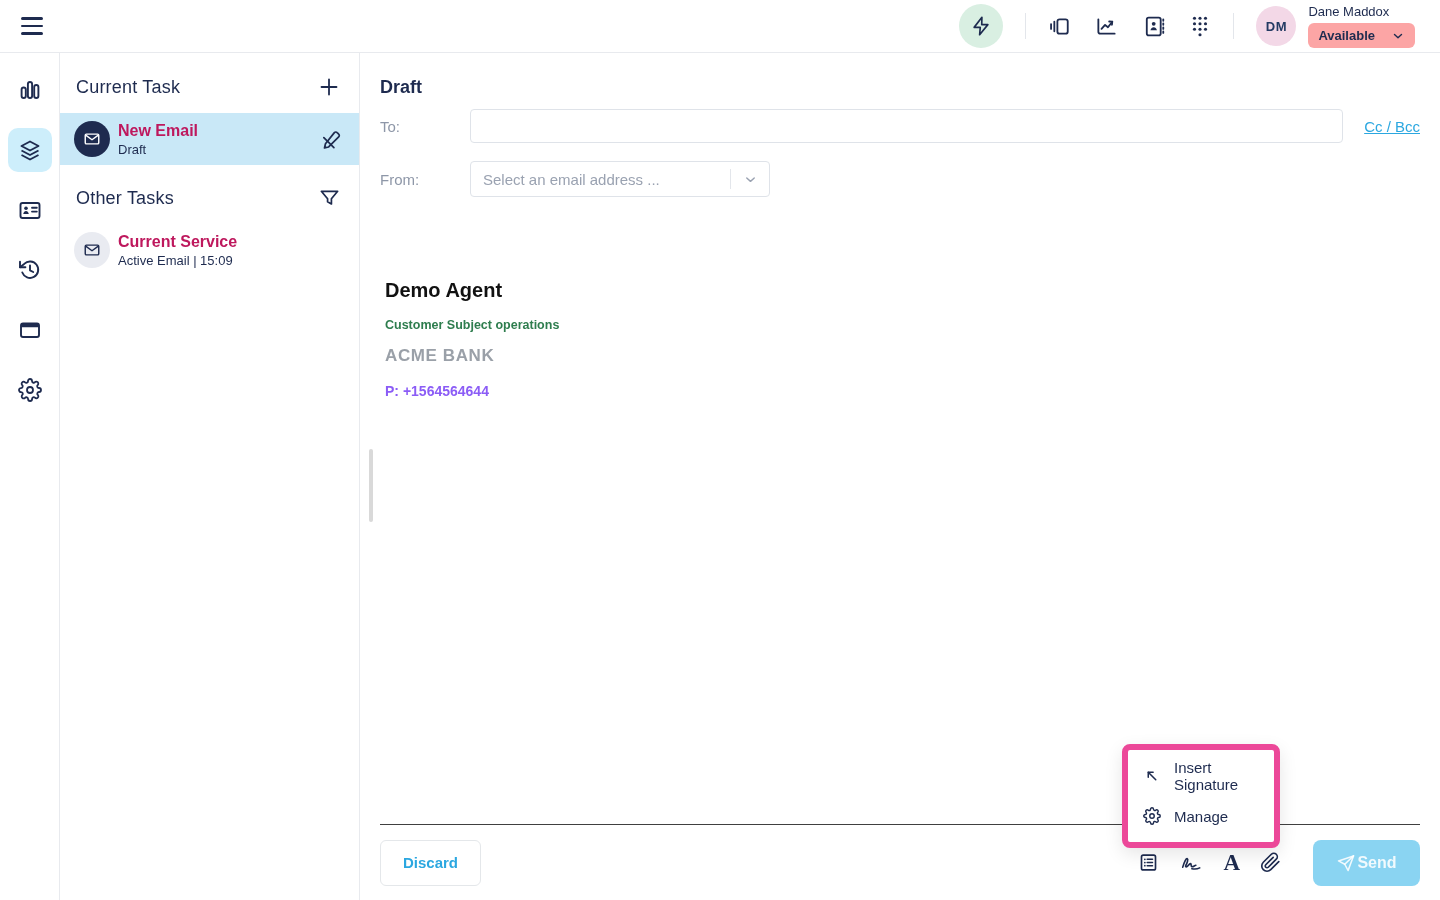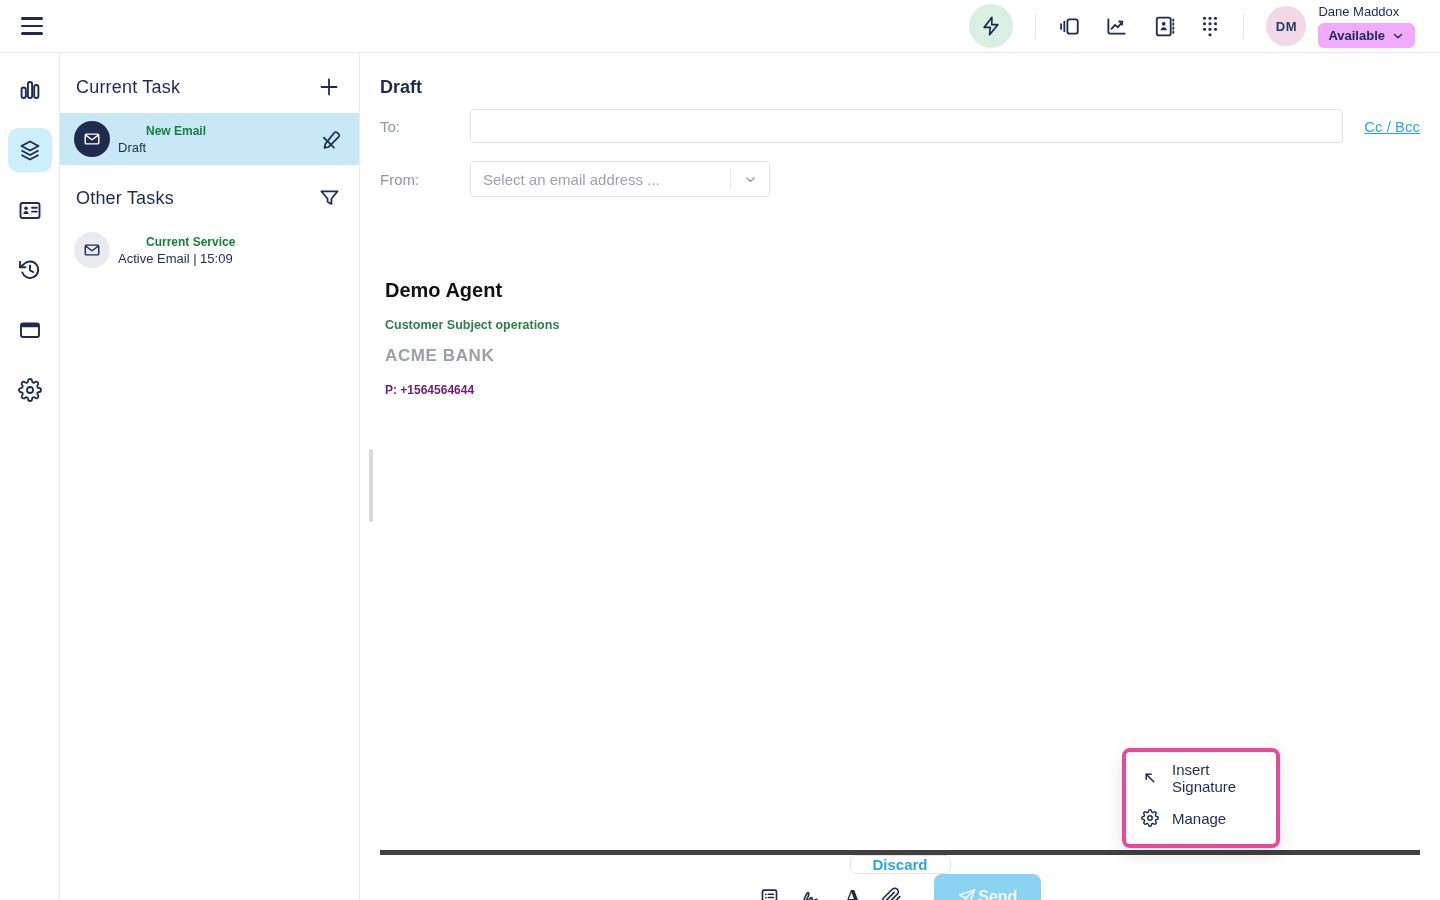--- a/index.html
+++ b/index.html
@@ -12,41 +12,41 @@
   .hamburger { width:26px; height:20px; display:flex; flex-direction:column; justify-content:space-between; cursor:pointer; padding:1px 2px; }
   .hamburger span { display:block; height:2.6px; background:#1e2b4f; border-radius:2px; }
   .topbar-right { margin-left:auto; display:flex; align-items:center; }
   .flash-btn { width:44px; height:44px; border-radius:50%; background:#d9efe2; display:flex; align-items:center; justify-content:center; cursor:pointer; }
   .vdiv { width:1px; height:26px; background:#e3e6eb; margin:0 22px; }
   .top-icons { display:flex; align-items:center; gap:24px; }
   .icon-btn { display:flex; align-items:center; justify-content:center; cursor:pointer; }
   .avatar { width:40px; height:40px; border-radius:50%; background:#f3d8e7; color:#233a63; font-weight:bold; font-size:13px; display:flex; align-items:center; justify-content:center; letter-spacing:.5px; }
   .user-block { margin-left:12px; display:flex; flex-direction:column; gap:4px; }
   .user-name { font-size:13px; color:#1e2b4f; }
-  .status-pill { background:#f0abfc; border-radius:6px; padding:5px 10px; display:flex; align-items:center; gap:6px; font-size:13px; font-weight:bold; color:#1e2b4f; cursor:pointer; min-width:90px; justify-content:space-between; }
+  .status-pill { background:#fca5a5; border-radius:6px; padding:5px 10px; display:flex; align-items:center; gap:16px; font-size:13px; font-weight:bold; color:#1e2b4f; cursor:pointer; min-width:90px; justify-content:space-between; }
 
   
   .body-wrap { flex:1; display:flex; min-height:0; }
 
   
   .rail { width:60px; flex:0 0 60px; border-right:1px solid #e8eaee; display:flex; flex-direction:column; align-items:center; padding-top:15px; }
   .rail-item { width:44px; height:44px; border-radius:10px; display:flex; align-items:center; justify-content:center; margin-bottom:16px; cursor:pointer; }
   .rail-item.active { background:#cdeefb; }
 
   
   .panel { width:300px; flex:0 0 300px; border-right:1px solid #e8eaee; padding-top:22px; }
   .panel-header { display:flex; align-items:center; justify-content:space-between; padding:0 18px 0 16px; margin-bottom:14px; }
   .panel-title { font-size:18px; font-weight:normal; color:#1e2b4f; letter-spacing:.2px; }
   .task-item { display:flex; align-items:center; padding:8px 16px 8px 14px; cursor:pointer; }
   .task-item.selected { background:#c9e8f7; }
   .task-avatar { width:36px; height:36px; border-radius:50%; display:flex; align-items:center; justify-content:center; flex:0 0 36px; }
   .task-avatar.navy { background:#1e2b4f; }
   .task-avatar.gray { background:#e9ebf1; }
   .task-texts { margin-left:8px; display:flex; flex-direction:column; gap:2px; flex:1; }
-  .task-title { font-size:12px; font-weight:bold; color:#15803d;margin-left:28px; }
+  .task-title { font-size:16px; font-weight:bold; color:#be185d; }
   .task-sub { font-size:13px; color:#1e2b4f; }
   .panel-gap { height:22px; }
 
   
   .main { flex:1; position:relative; padding:0 20px; min-width:0; }
   .main-title { padding-top:24px; font-size:18px; font-weight:bold; color:#1e2b4f; }
   .form-row { display:grid; grid-template-columns:90px 1fr; align-items:center; }
   .row-from { margin-top:18px; }
   .row-to { margin-top:11px; }
   .row-subject { margin-top:10px; }
@@ -59,35 +59,35 @@
   .text-input { height:34px; border:1px solid #dfe3e9; border-radius:4px; font-size:15px; color:#1e2b4f; padding:0 12px; outline:none; font-family:"Liberation Sans",sans-serif; }
   .to-input { flex:1; }
   .ccbcc { margin-left:21px; font-size:15px; color:#2ba7e0; text-decoration:underline; cursor:pointer; white-space:nowrap; }
   .subject-input { width:100%; }
 
   
   .msg-body { margin-top:82px; padding-left:5px; }
   .sig-name { font-size:20px; font-weight:800; color:#111; }
   .sig-role { margin-top:16px; font-size:12.5px; font-weight:bold; color:#2e7d4e; }
   .sig-company { margin-top:14px; font-size:17px; font-weight:bold; color:#9aa0a8; letter-spacing:.6px; }
-  .sig-phone { margin-top:17px; font-size:12px; font-weight:800; color:#701a75; }
+  .sig-phone { margin-top:17px; font-size:14px; font-weight:800; color:#8b5cf6; }
   .sig-logo { margin-top:14px; width:100px; height:100px; }
   .scroll-thumb { position:absolute; left:9px; top:396px; width:4px; height:73px; background:#d9d9d9; border-radius:2px; }
 
   
-  .footer { position:absolute; left:20px; right:20px; bottom:0; height:50px; border-top:5px solid #404040; display:flex; align-items:center; justify-content:space-between; background:#fff;flex-direction:column; }
+  .footer { position:absolute; left:20px; right:20px; bottom:0; height:76px; border-top:1px solid #404040; display:flex; align-items:center; justify-content:space-between; background:#fff; }
   .discard-btn { width:101px; height:46px; background:#fff; border:1px solid #e4e7ea; border-radius:6px; font-size:15px; font-weight:bold; color:#2ba7e0; cursor:pointer; font-family:"Liberation Sans",sans-serif; }
   .footer-right { display:flex; align-items:center; gap:20px; }
   .fmt-icon { display:flex; align-items:center; justify-content:center; cursor:pointer; }
   .font-a { font-family:"Liberation Serif", serif; font-size:23px; font-weight:bold; color:#1e2b4f; line-height:1; }
   .send-btn { margin-left:12px; width:107px; height:46px; background:#8ad4f2; border:none; border-radius:8px; display:flex; align-items:center; justify-content:center; gap:1px; cursor:pointer; }
   .send-label { font-size:16px; font-weight:bold; color:rgba(255,255,255,.88); font-family:"Liberation Sans",sans-serif; }
 
   
-  .sig-menu { position:absolute; right:160px; bottom:52px; width:158px; background:#fff; border:4px solid #ec4899; border-radius:8px; box-shadow:0 6px 18px rgba(0,0,0,.10); padding:6px 0; z-index:5; }
+  .sig-menu { position:absolute; right:160px; bottom:52px; width:158px; background:#fff; border:6px solid #ec4899; border-radius:8px; box-shadow:0 6px 18px rgba(0,0,0,.10); padding:6px 0; z-index:5; }
   .sig-menu-item { height:40px; display:flex; align-items:center; gap:13px; padding:0 15px; font-size:15px; color:#1e2b4f; cursor:pointer; }
 
   svg { display:block; }
 </style>
 </head>
 <body>
 
 <div class="app">
 
   <div class="topbar">

